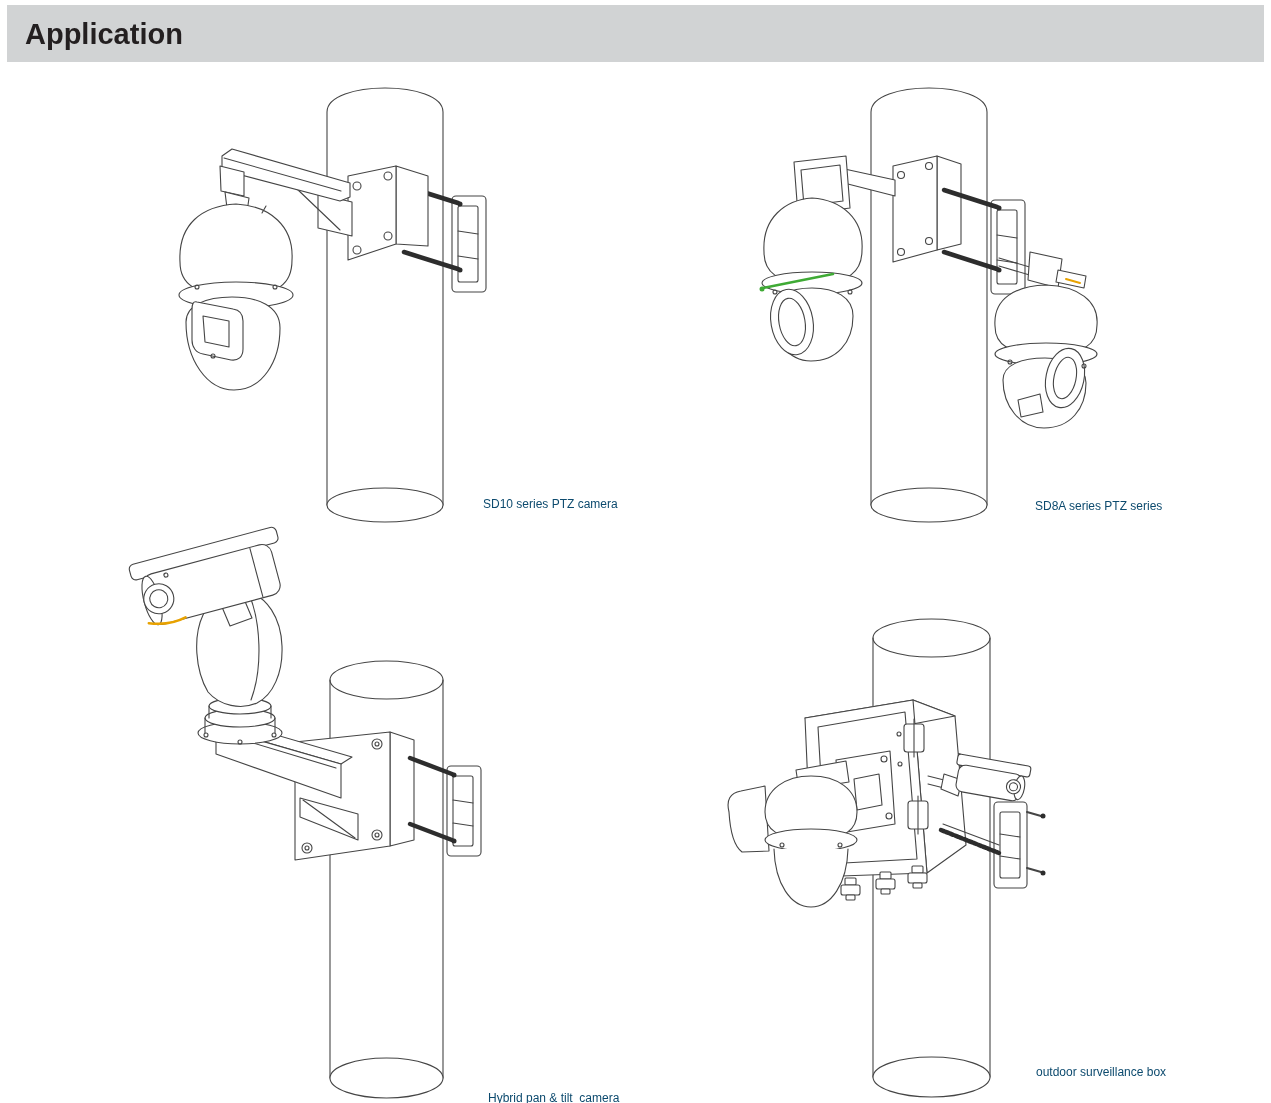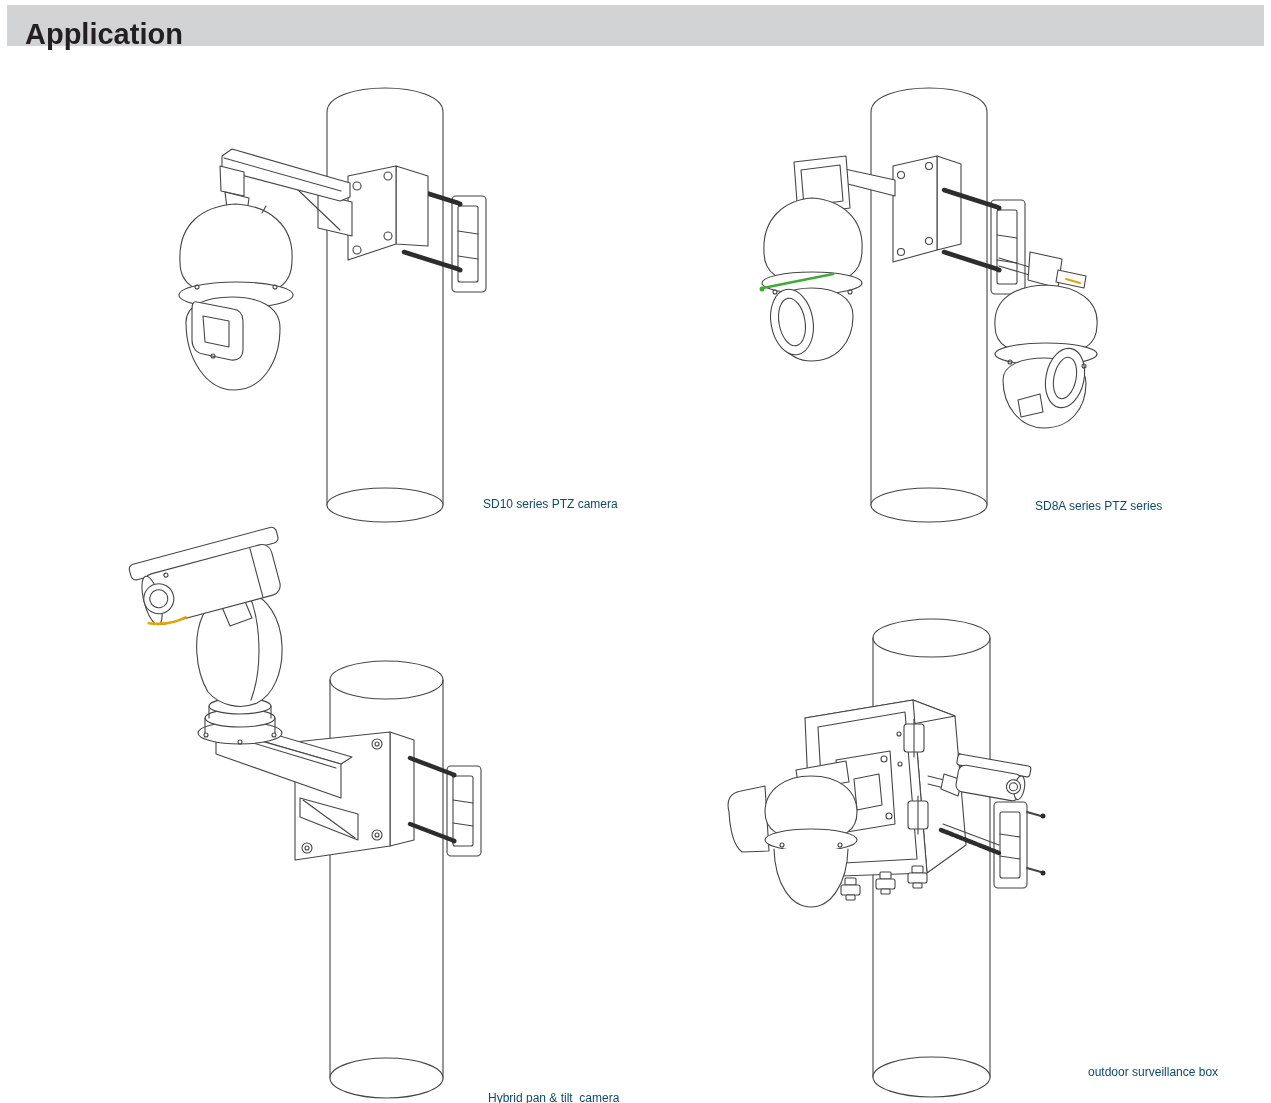--- a/index.html
+++ b/index.html
@@ -1,35 +1,35 @@
 <!DOCTYPE html>
 <html><head>
 <meta charset="utf-8">
 <style>
   html,body{margin:0;padding:0;}
   body{
     width:1271px;height:1103px;position:relative;background:#ffffff;
     font-family:"Liberation Sans",sans-serif;overflow:hidden;
   }
   .header-bar{
-    position:absolute;left:7px;top:5px;width:1257px;height:41px;
+    position:absolute;left:7px;top:5px;width:1257px;height:57px;
     background:#d1d3d4;
   }
   .header-title{
     position:absolute;left:18px;top:0;height:57px;line-height:59px;
     font-size:29px;font-weight:bold;color:#231f20;letter-spacing:0px;
   }
   .fig-caption{
     position:absolute;font-size:12px;color:#0c4a6e;white-space:pre;
     line-height:21px;
   }
   #cap-sd10{left:483px;top:494px;}
   #cap-sd8a{left:1035px;top:496px;}
   #cap-hybrid{left:488px;top:1088px;}
-  #cap-box{left:1088px;top:1062px;}
+  #cap-box{left:1036px;top:1062px;}
   svg.art{position:absolute;left:0;top:0;width:1271px;height:1103px;}
 </style>
 </head>
 <body>
 
 <div class="header-bar">
   <div class="header-title">Application</div>
 </div>
 
 <svg class="art" viewBox="0 0 1271 1103">

